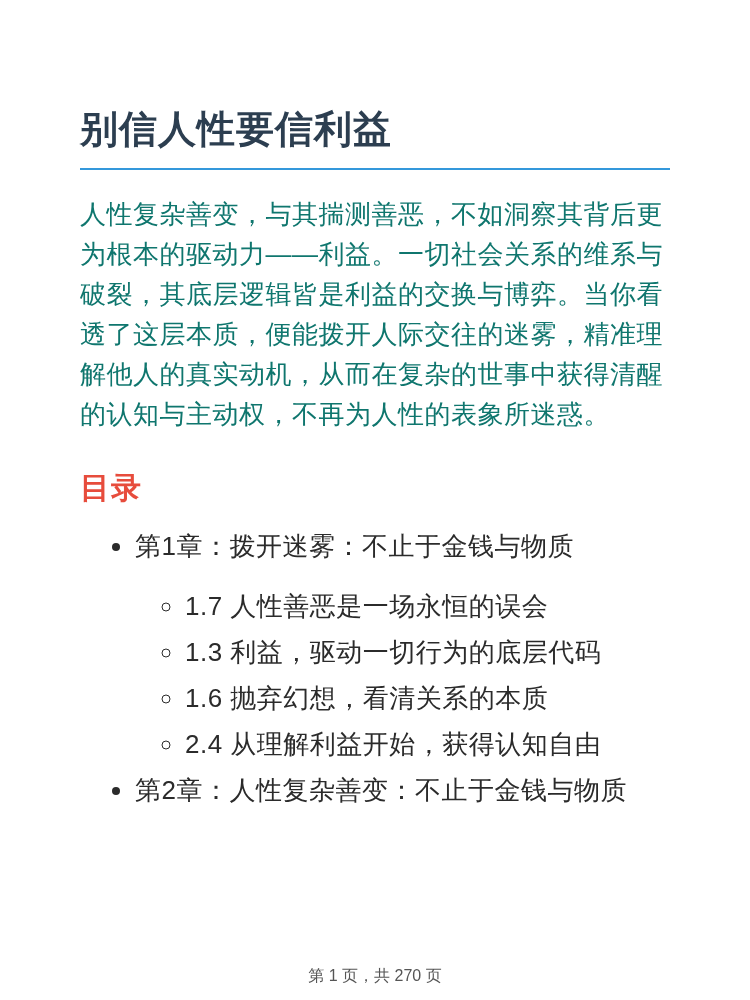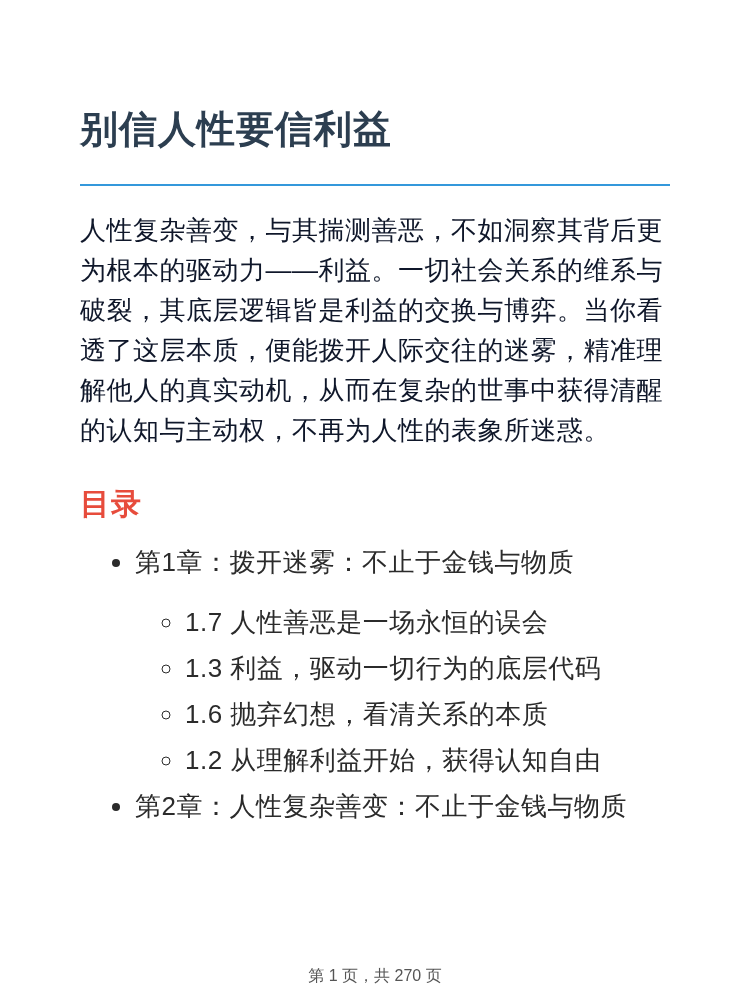--- a/index.html
+++ b/index.html
@@ -19,42 +19,42 @@
     box-sizing: border-box;
     padding: 0 80px;
     overflow: hidden;
   }
   .doc-title {
     margin: 106px 0 0 0;
     font-size: 38px;
     line-height: 46px;
     font-weight: 700;
     color: #2c3e50;
-    padding-bottom: 32px;
+    padding-bottom: 16px;
     border-bottom: 2px solid #3498db;
     letter-spacing: 1px;
   }
   .section-heading {
     font-size: 30px;
     line-height: 36px;
     font-weight: 700;
     color: #e74c3c;
     letter-spacing: 1px;
   }
   .section-heading.summary {
     margin: 40px 0 0 0;
   }
   .section-heading.toc {
     margin: 36px 0 0 0;
   }
   .summary-text {
     margin: 24px 0 0 0;
     font-size: 26px;
     line-height: 40px;
-    color: #0f172a;
+    color: #0f766e;
     letter-spacing: 0.5px;
     text-align: left;
   }
   ul.toc-list {
     margin: 20px 0 0 0;
     padding: 0 0 0 55px;
     list-style-type: disc;
     font-size: 26px;
     line-height: 40px;
     color: #2b2b2b;
@@ -91,21 +91,21 @@
 
   <h2 class="section-heading toc">目录</h2>
 
   <ul class="toc-list">
     <li class="toc-item">
       <span>第1章：拨开迷雾：不止于金钱与物质</span>
       <ul class="toc-sublist">
         <li class="toc-item">1.7 人性善恶是一场永恒的误会</li>
         <li class="toc-item">1.3 利益，驱动一切行为的底层代码</li>
         <li class="toc-item">1.6 抛弃幻想，看清关系的本质</li>
-        <li class="toc-item">1.2 从理解利益开始，获得认知自由</li>
+        <li class="toc-item">2.4 从理解利益开始，获得认知自由</li>
       </ul>
     </li>
     <li class="toc-item">
       <span>第2章：人性复杂善变：不止于金钱与物质</span>
     </li>
   </ul>
 
   <div class="page-footer">第 1 页，共 270 页</div>
 
 </div>

